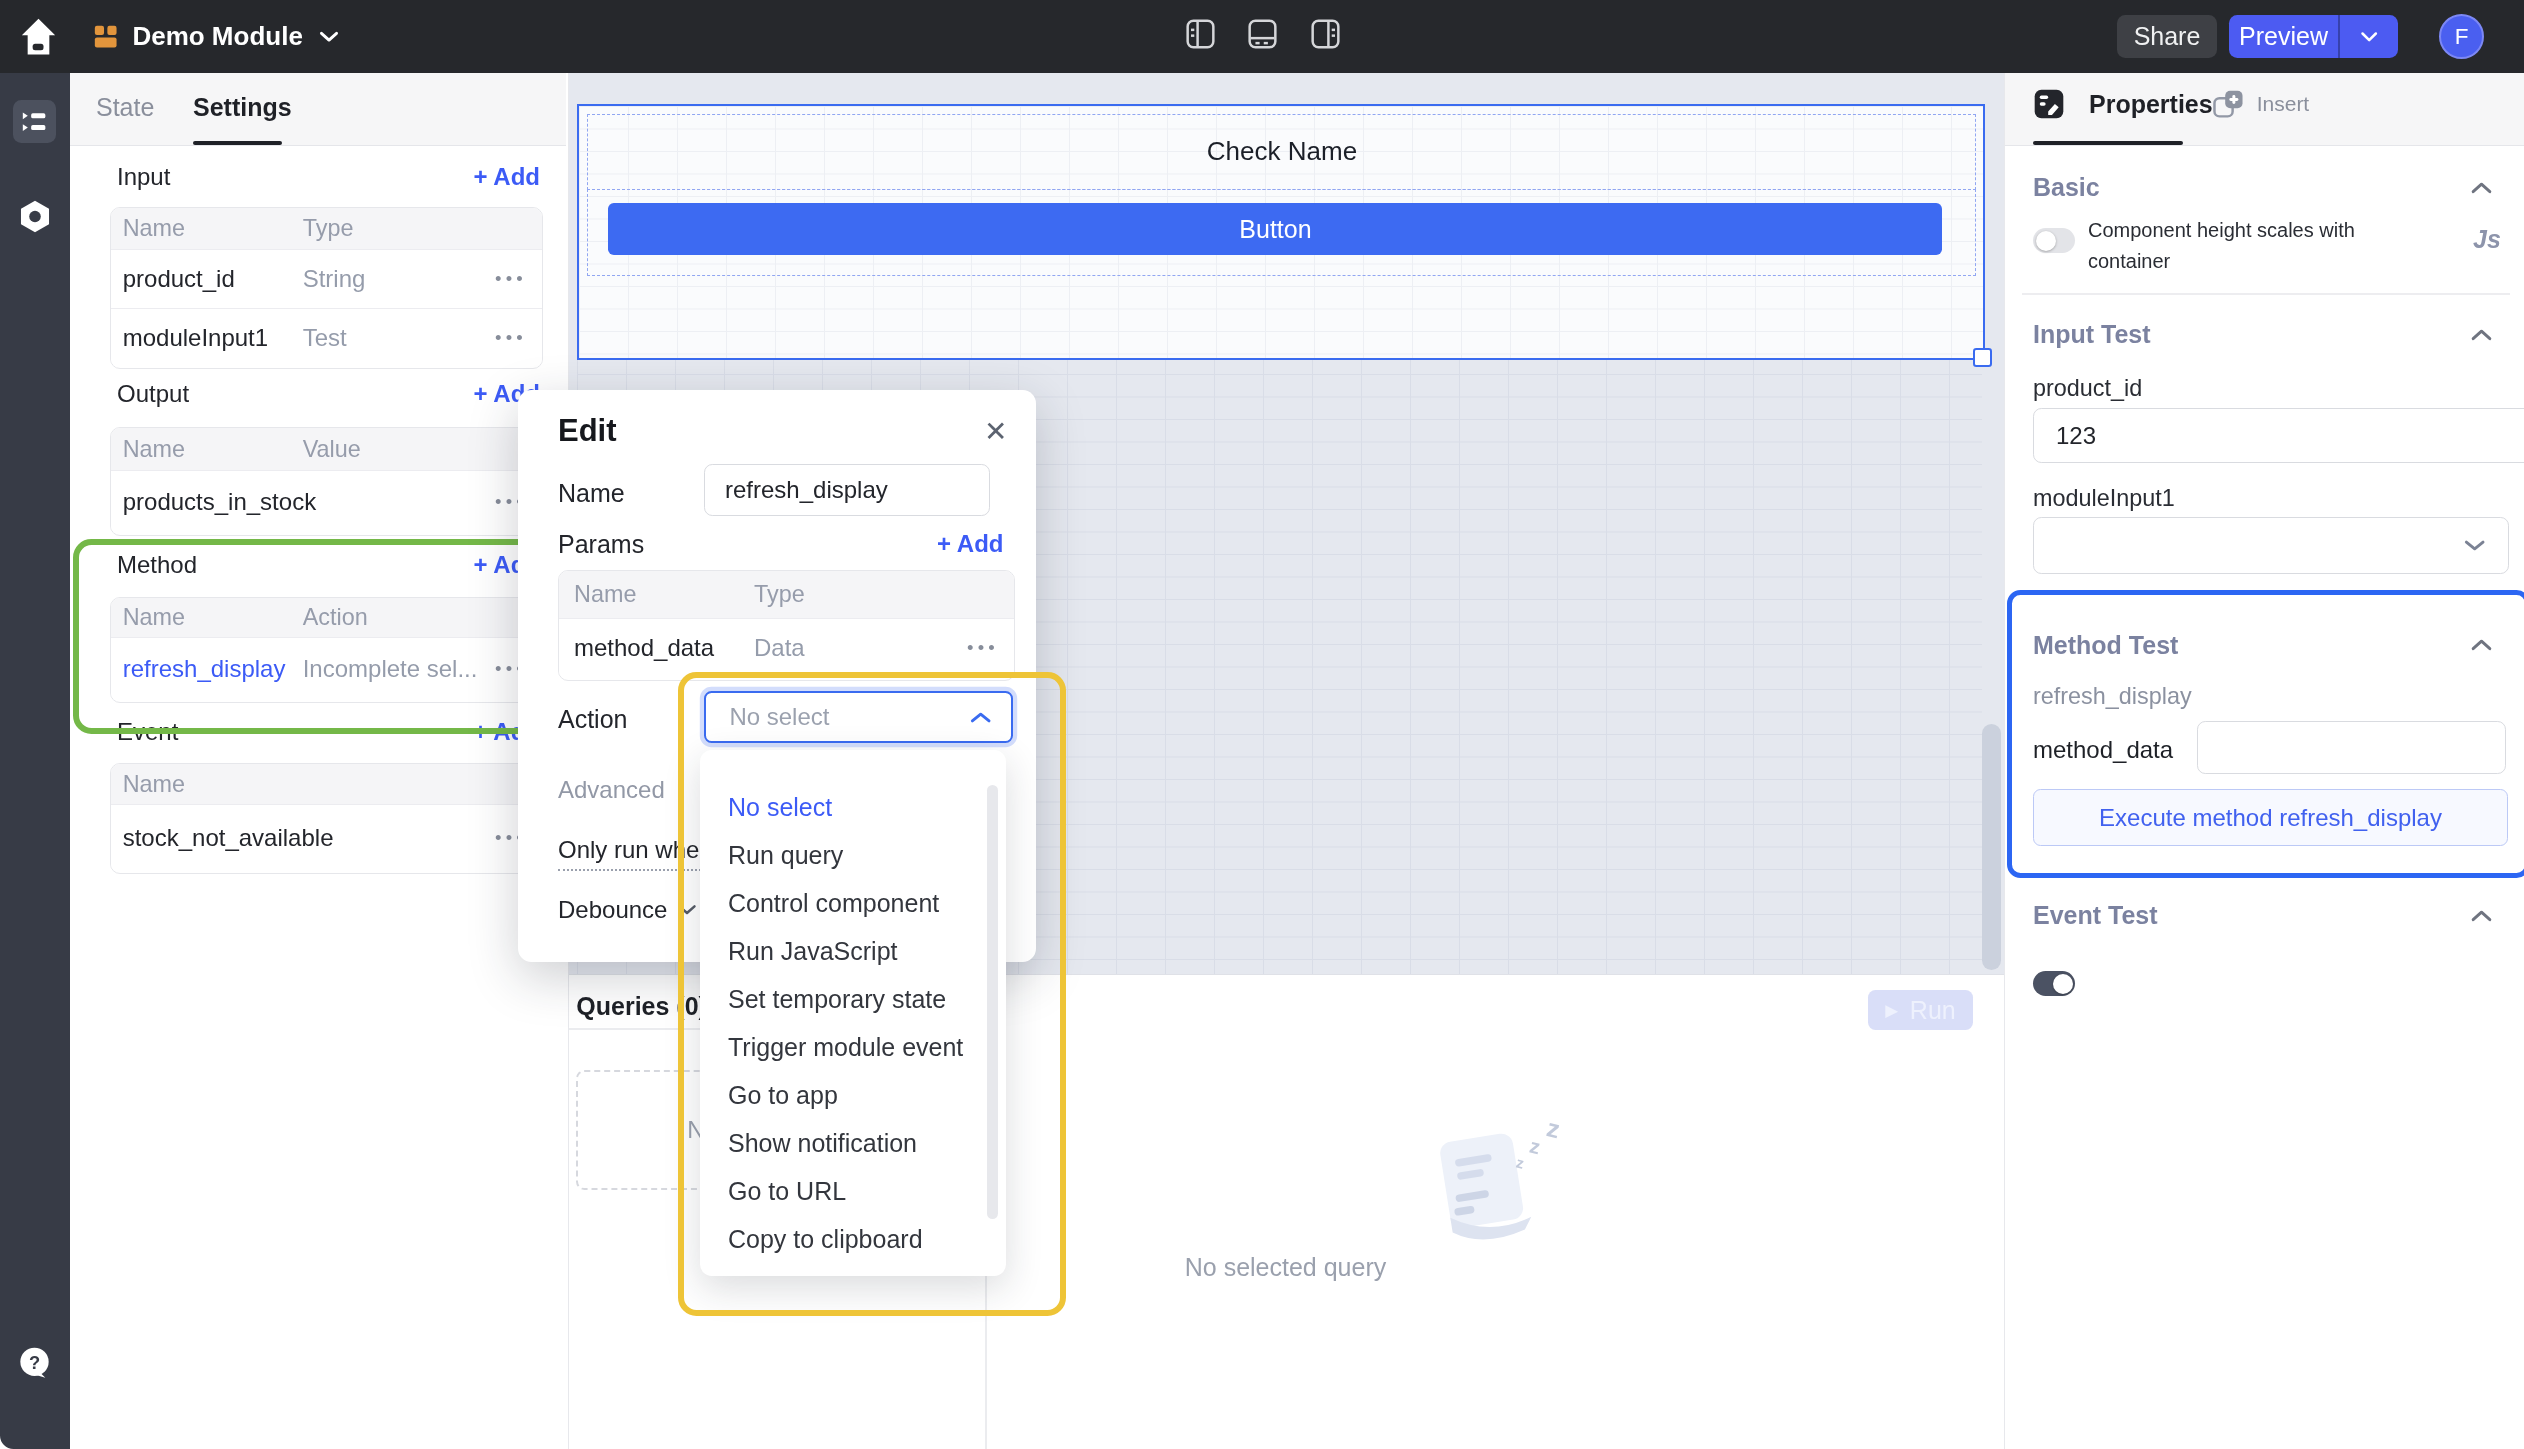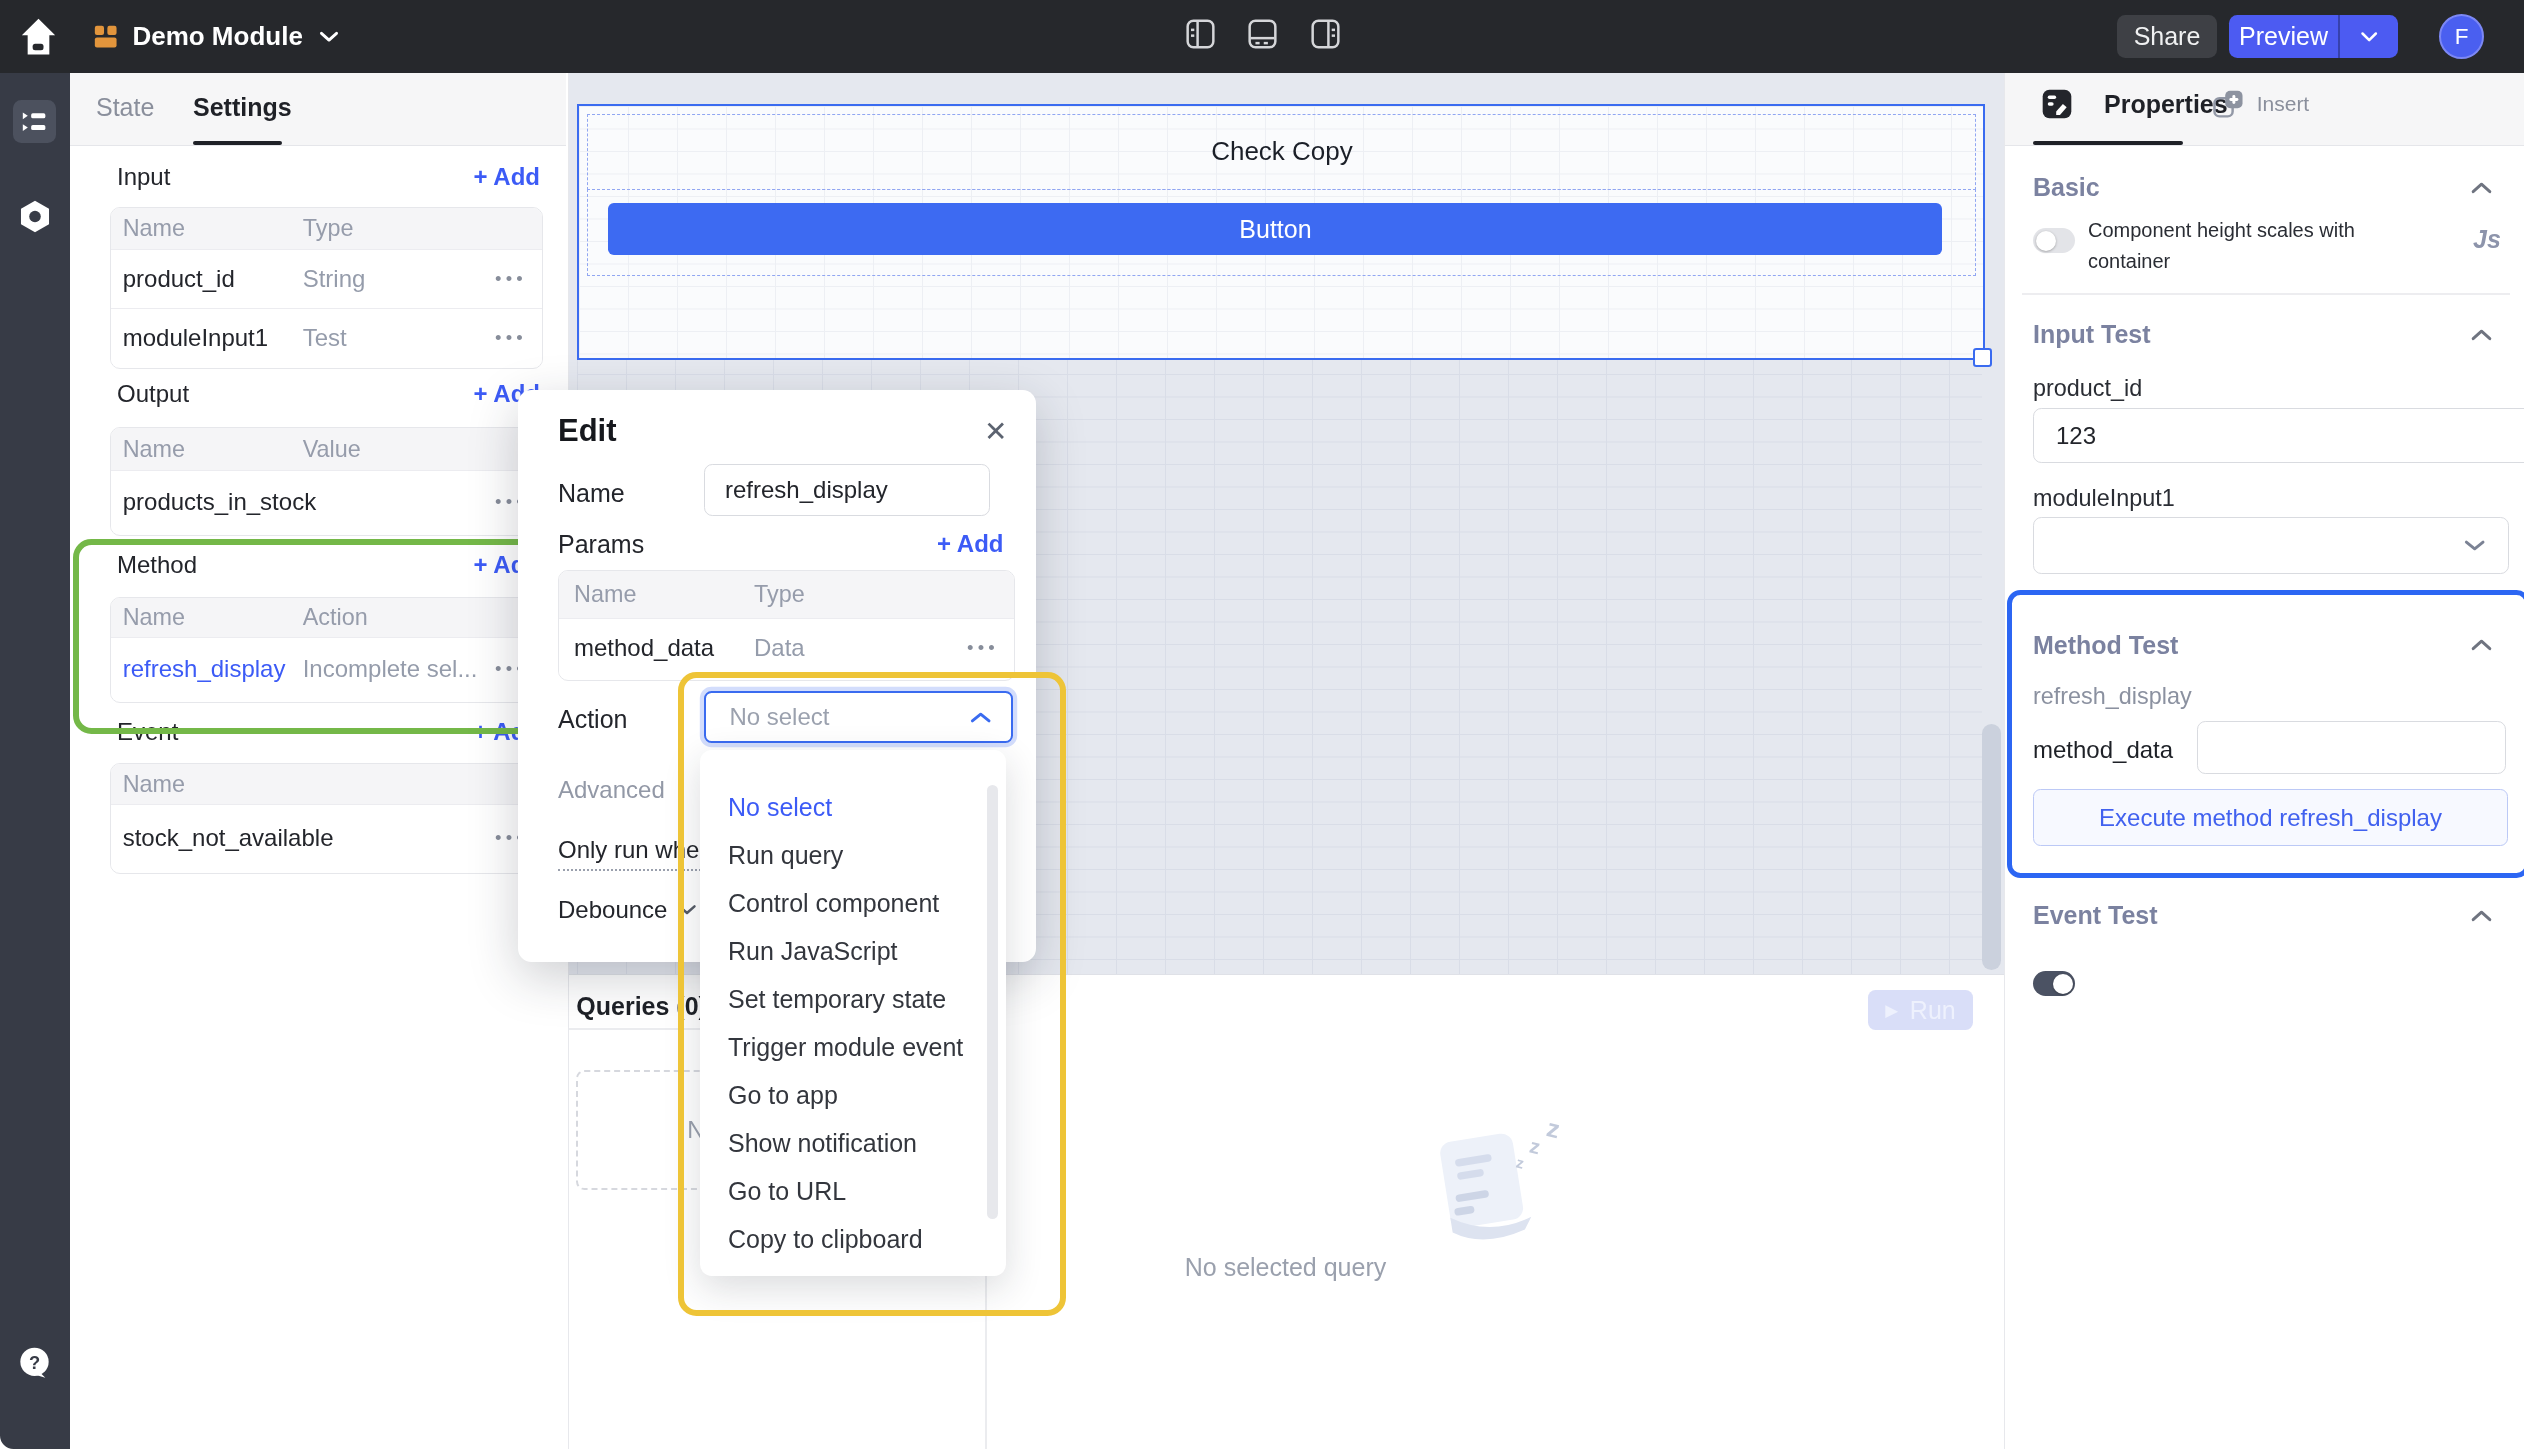--- a/index.html
+++ b/index.html
@@ -57,21 +57,21 @@
   .chevsvg{fill:none;stroke-linecap:round;stroke-linejoin:round}
 </style>
 </head>
 <body>
 
 <div class="abs canvas">
   <div class="abs grid" style="left:9.2px;top:31px;width:1405px;height:870px"></div>
 
   <div class="abs modgrid" style="left:9.2px;top:31px;width:1404px;height:252px;background-color:#fafbfd;border:2.5px solid #3a6bf0">
     <div class="abs dashed" style="left:8.3px;top:7.5px;width:1387px;height:74px;display:flex;align-items:center;justify-content:center">
-      <span style="font-size:26px;color:#1b1f28">Check Copy</span>
+      <span style="font-size:26px;color:#1b1f28">Check Name</span>
     </div>
     <div class="abs dashed" style="left:8.3px;top:83px;width:1387px;height:85px">
       <div class="abs" style="left:20px;top:13.4px;width:1334px;height:52px;background:#3d6af2;border-radius:5.8px;display:flex;align-items:center;justify-content:center">
         <span style="color:#fff;font-size:25px">Button</span>
       </div>
     </div>
     <div class="abs" style="right:-9.2px;bottom:-9.2px;width:15px;height:15px;background:#fff;border:2.5px solid #3a6bf0;border-radius:3.3px"></div>
   </div>
 
   <div class="abs" style="right:3.3px;top:651px;width:18.4px;height:246px;background:#cbd1dd;border-radius:10px"></div>
@@ -257,21 +257,21 @@
     <div class="dd-item">Copy to clipboard</div>
     <div class="dd-item" style="height:67px;align-items:flex-start;padding-top:10px">Export data</div>
   </div>
   <div class="abs" style="right:8.3px;top:35px;width:11px;height:434px;background:#e7e8ec;border-radius:5.8px"></div>
 </div>
 
 <div class="ann ann-yellow"></div>
 
 <div class="abs rpanel">
   <div class="abs tabbar" style="left:0;top:0;width:521px;height:72px">
-    <div class="abs flex" style="left:36px;top:15px;gap:31px">
+    <div class="abs flex" style="left:28px;top:15px;gap:24px">
       <svg width="32" height="32" viewBox="0 0 38 38">
         <rect x="2" y="2" width="34" height="34" rx="8" fill="#23252b"></rect>
         <rect x="8" y="9" width="10" height="4" rx="2" fill="#fff"></rect>
         <rect x="8" y="17" width="7" height="4" rx="2" fill="#fff"></rect>
         <path d="M18 28 l8 -9 l4.5 4 l-8 9 h-4.5 z" fill="#fff"></path>
       </svg>
       <span style="font-size:25px;font-weight:700;color:#1f2127">Properties</span>
     </div>
     <div class="abs" style="left:28px;top:68px;width:150px;height:4.2px;background:#1f2127;border-radius:2.5px"></div>
     <div class="abs flex" style="left:207px;top:15px;gap:11.7px">

